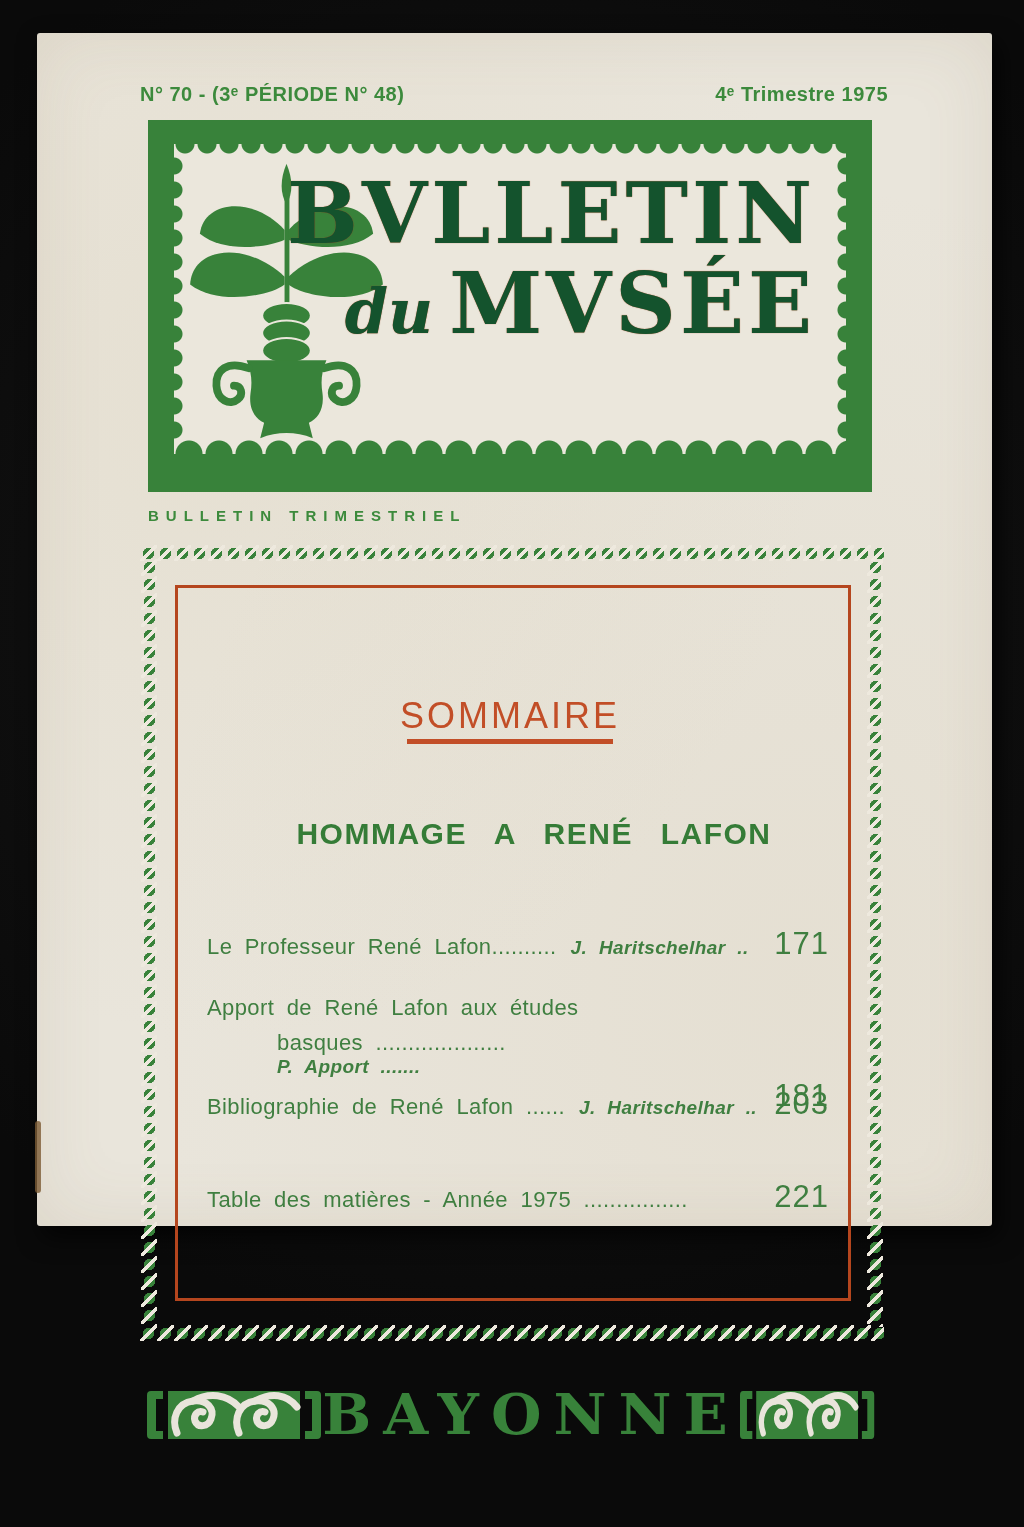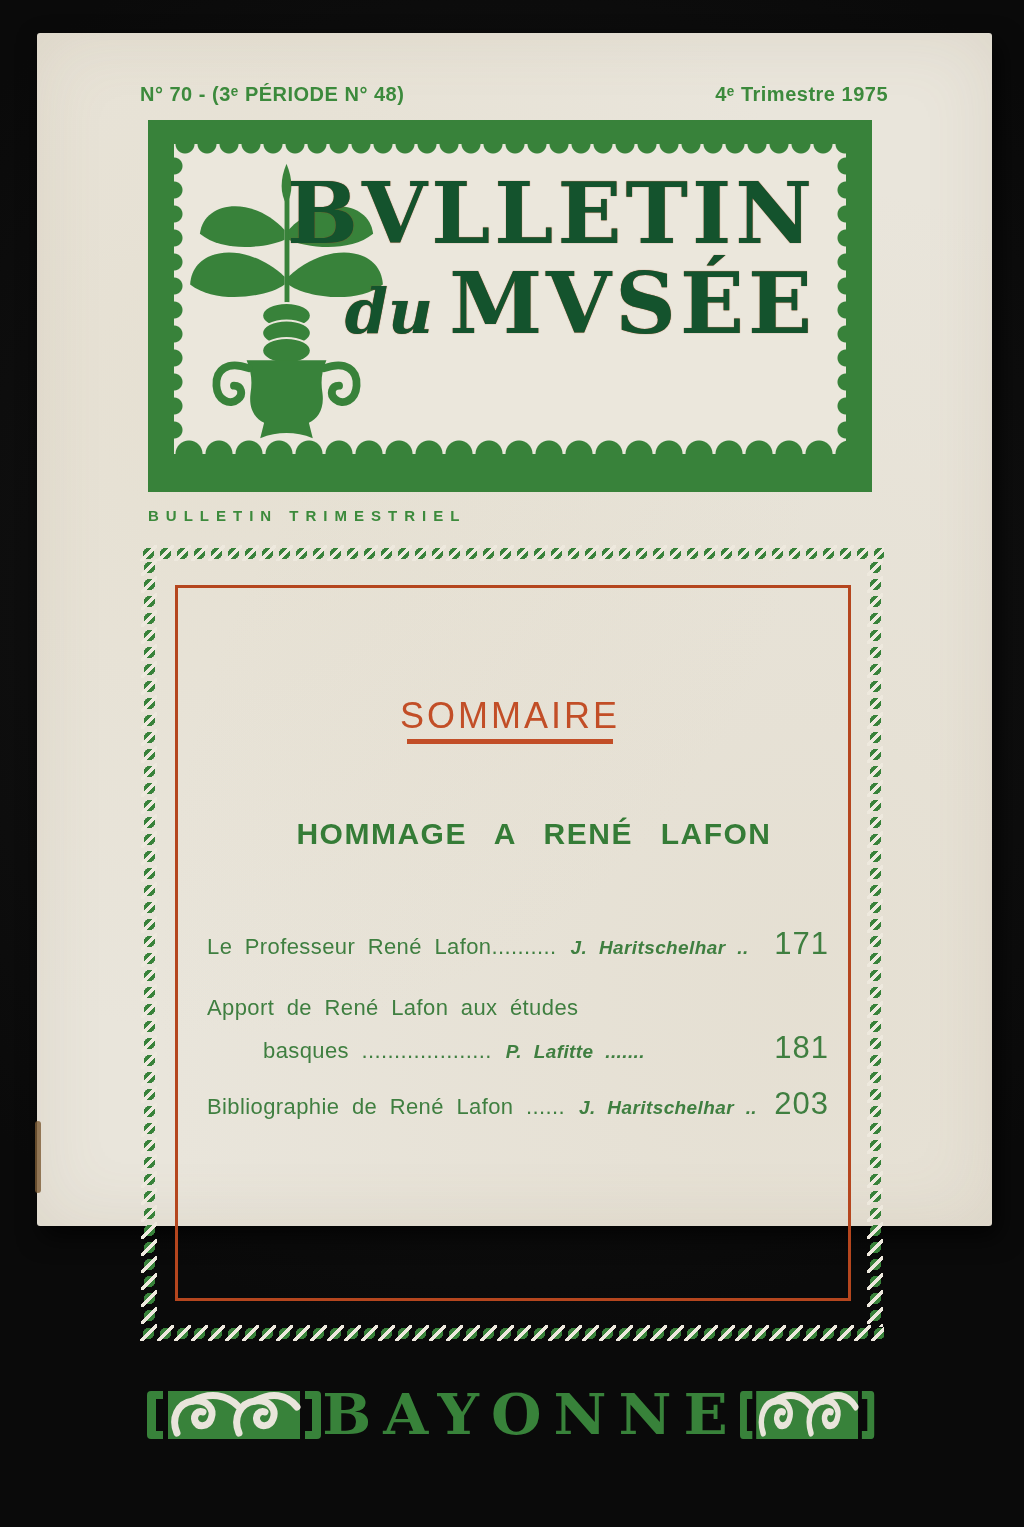--- a/index.html
+++ b/index.html
@@ -84,21 +84,21 @@
   }
   
   .toc-row,.toc-line{
     position:absolute;left:170px;width:622px;
     color:#3f7f40;font-size:22px;letter-spacing:.4px;word-spacing:6px;
     display:flex;align-items:baseline;white-space:nowrap;
   }
   .toc-line{display:block;}
   .toc-author{font-style:italic;font-weight:bold;font-size:19px;margin-left:14px;}
   .toc-page{margin-left:auto;min-width:50px;text-align:left;font-size:31px;letter-spacing:1px;}
-  .indent{padding-left:56px;width:566px;}
+  .indent{padding-left:56px;width:566px;flex-direction:column;}
   
   .footer{
     position:absolute;left:98px;top:1350px;width:752px;height:64px;
     display:flex;align-items:center;justify-content:center;
   }
   .city{
     font-family:"DejaVu Serif", serif;font-weight:bold;color:#38823a;
     font-size:58px;letter-spacing:12px;line-height:1;transform:scaleY(.95);
   }
 </style>
@@ -171,30 +171,34 @@
     <span class="toc-title">Le Professeur René Lafon..........</span>
     <span class="toc-author">J. Haritschelhar ..</span>
     <span class="toc-page">171</span>
   </div>
 
   <div class="toc-line" style="top:962px">
     <span class="toc-title">Apport de René Lafon aux études</span>
   </div>
   <div class="toc-row indent" style="top:997px">
     <span class="toc-title">basques ....................</span>
-    <span class="toc-author">P. Lafitte .......</span>
+    <span class="toc-author">P. Apport .......</span>
     <span class="toc-page">181</span>
   </div>
 
   <div class="toc-row" style="top:1053px">
     <span class="toc-title">Bibliographie de René Lafon ......</span>
     <span class="toc-author">J. Haritschelhar ..</span>
     <span class="toc-page">203</span>
   </div>
 
+  <div class="toc-row" style="top:1146px">
+    <span class="toc-title">Table des matières - Année 1975 ................</span>
+    <span class="toc-page">221</span>
+  </div>
 
   <div class="footer">
     <svg width="175" height="52" viewBox="0 0 175 52" preserveAspectRatio="none">
       <g fill="#38823a">
         <path d="M16,2 L4,2 Q0,2 0,6 L0,46 Q0,50 4,50 L16,50 L16,42 L9,42 L9,10 L16,10 Z"></path>
         <rect x="21" y="2" width="132" height="48"></rect>
         <path d="M158,2 L170,2 Q174,2 174,6 L174,46 Q174,50 170,50 L158,50 L158,42 L165,42 L165,10 L158,10 Z"></path>
       </g>
       <g fill="none" stroke="#e9e5db" stroke-width="7" stroke-linecap="round">
         <path d="M30,44 C24,30 30,14 46,12 C60,10 68,20 64,30 C61,38 51,39 48,32 C46,26 51,21 56,23"></path>

